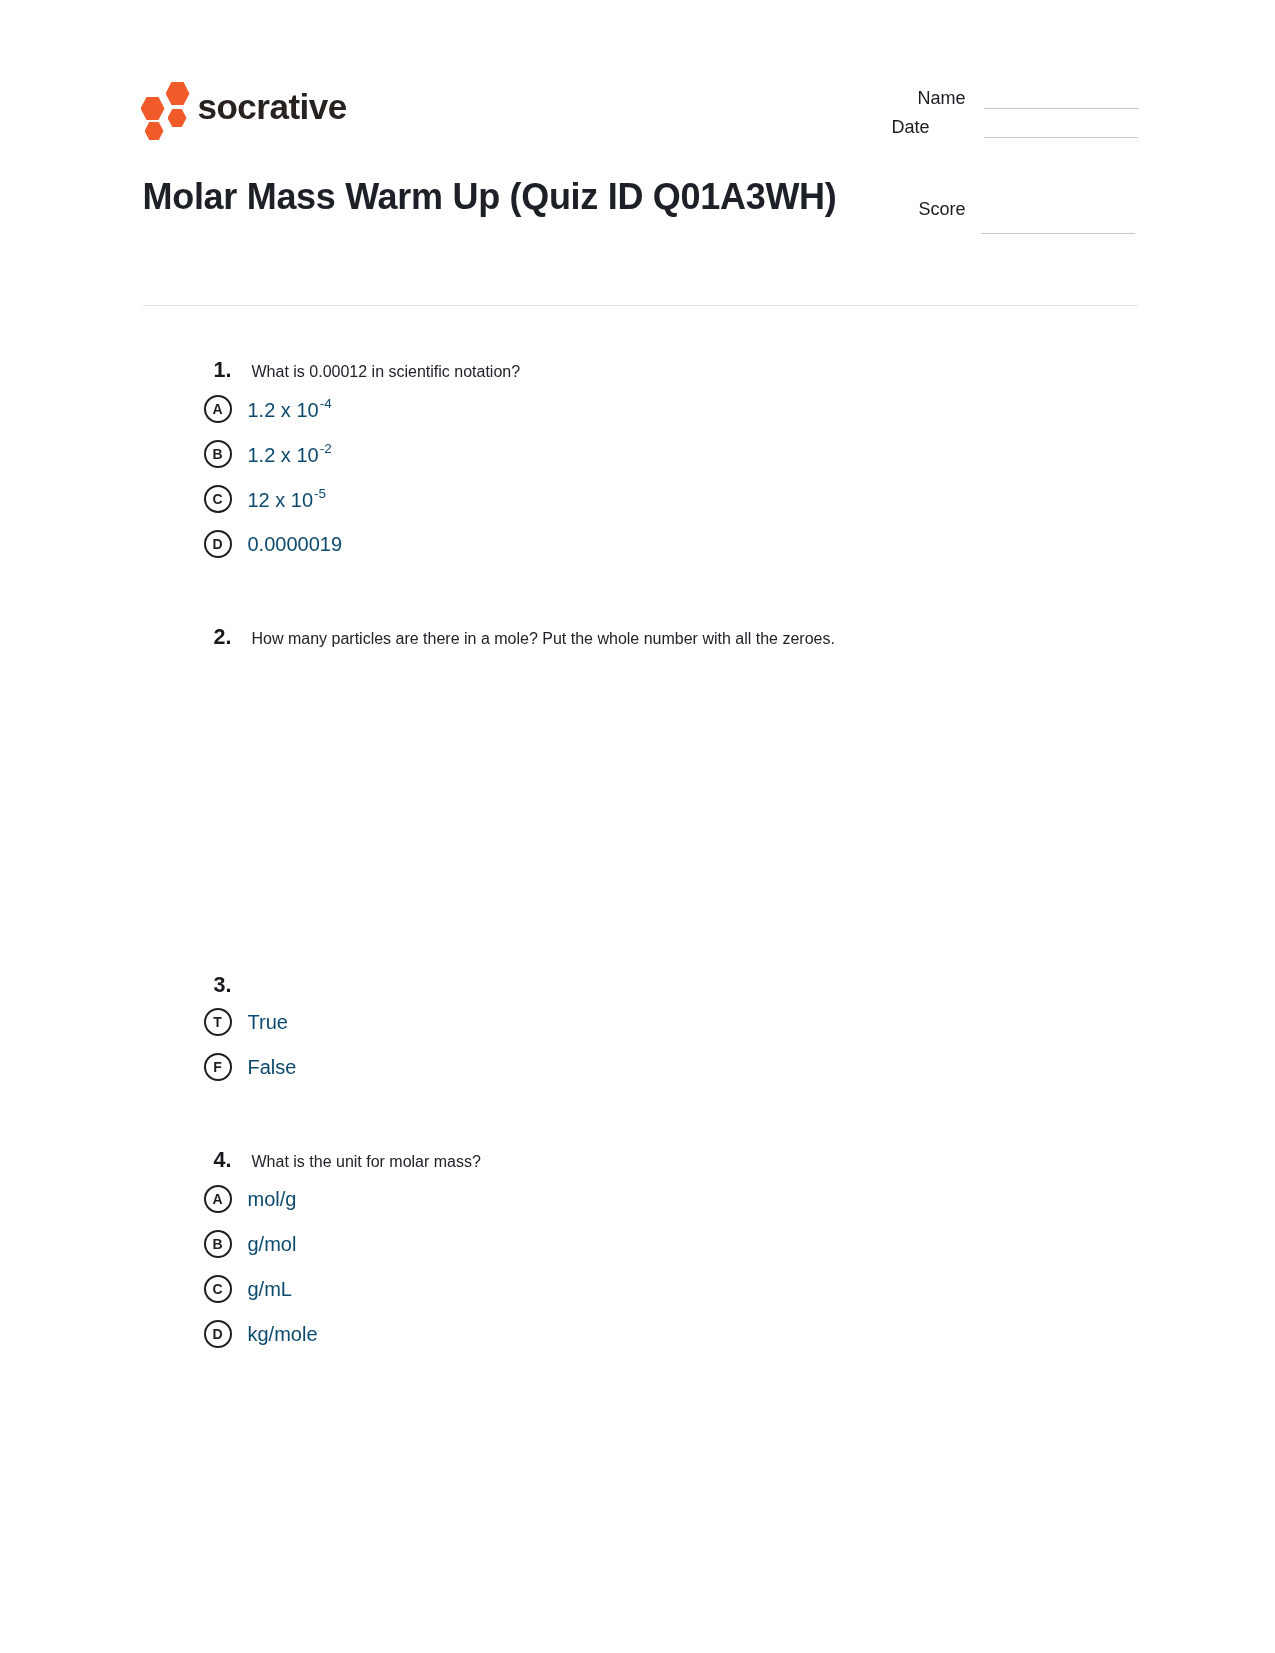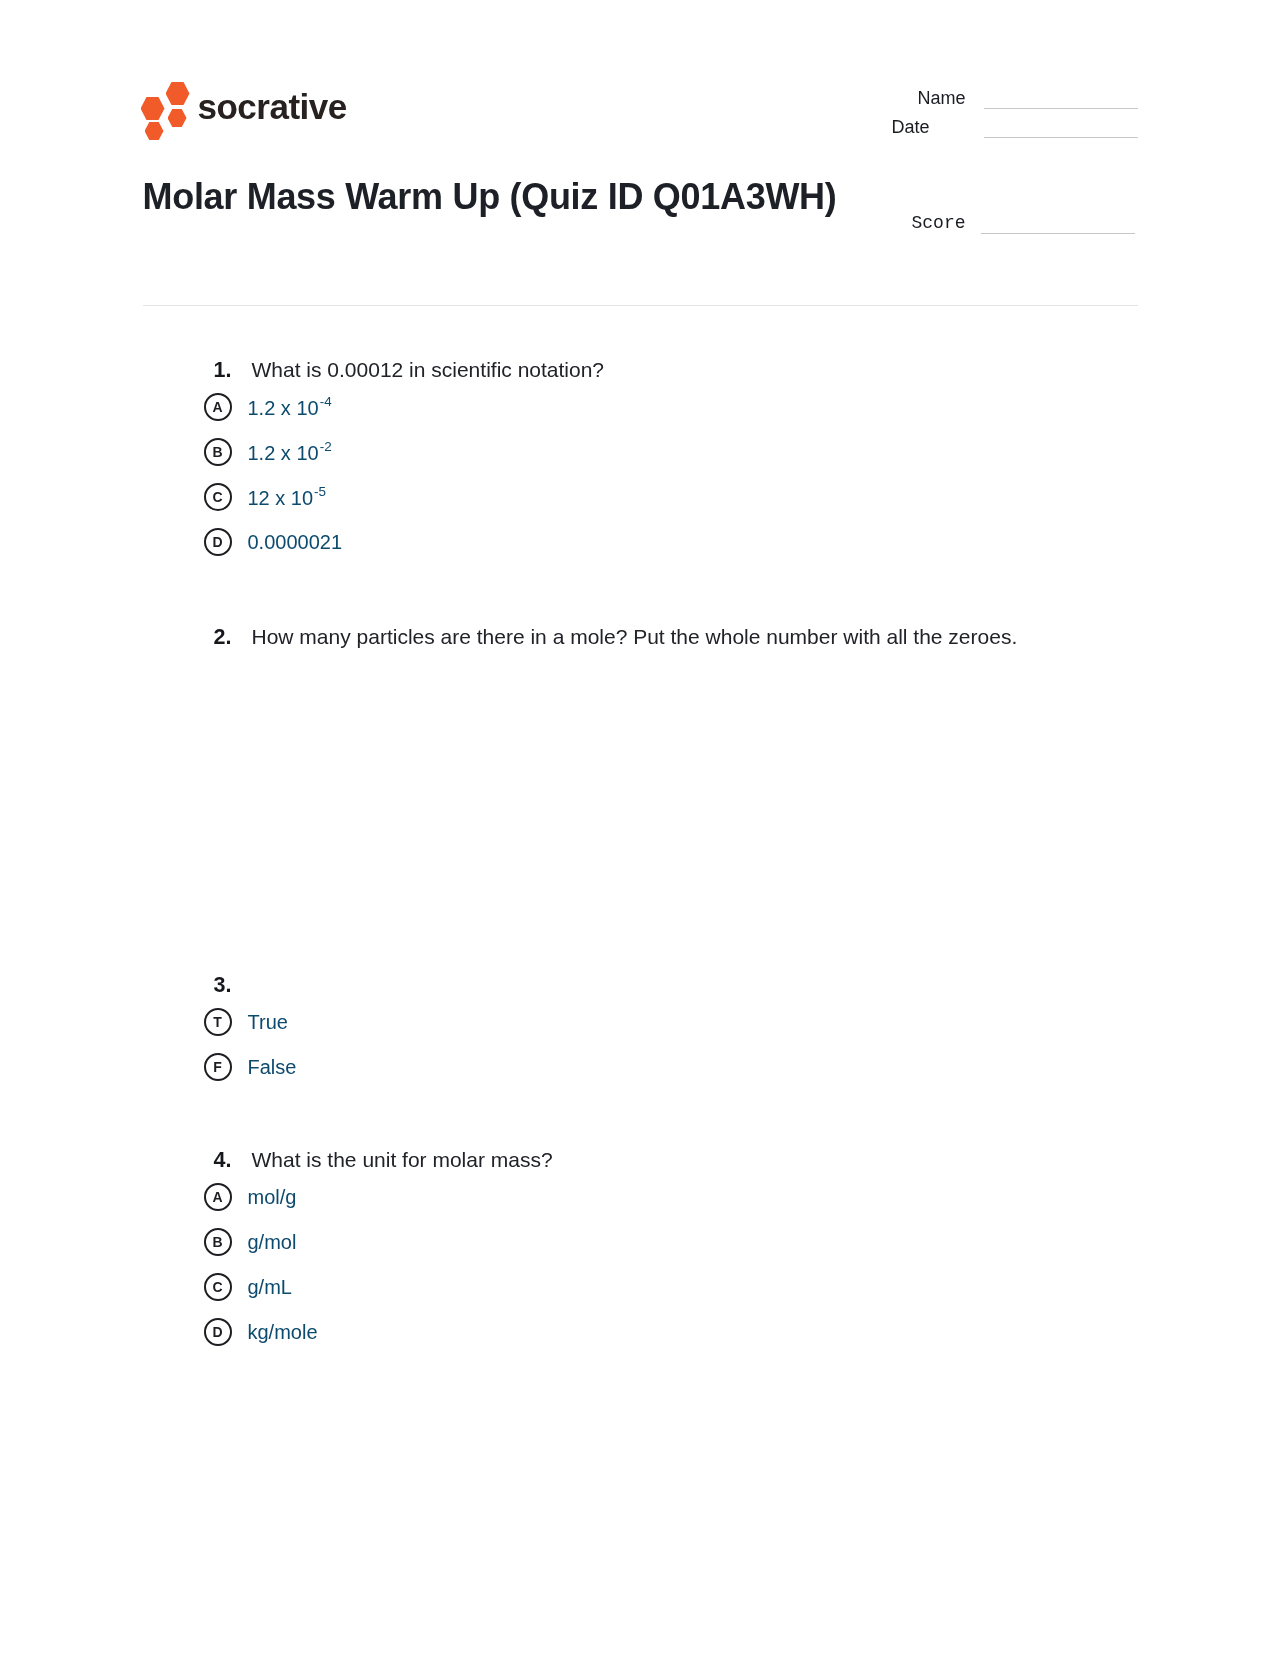--- a/index.html
+++ b/index.html
@@ -22,21 +22,21 @@
     font-weight:700; letter-spacing:-0.5px; color:#27221f;
   }
 
   
   .field-label {
     position:absolute; width:110px; text-align:right; font-size:18px;
     line-height:22px; color:#1b1d22;
   }
   .lbl-name  { left:820px; top:77px; }
   .lbl-date  { left:784px; top:106px; }
-  .lbl-score { left:820px; top:202px;font-family:Liberation Mono, monospace; }
+  .lbl-score { left:820px; top:188px; }
   .field-line { position:absolute; height:2px; width:154px; border-bottom:1.5px solid #c7c7c7; }
   .line-name  { left:948px; top:97px; }
   .line-date  { left:948px; top:126px; }
   .line-score { left:945px; top:222px; }
 
   
   .quiz-title {
     position:absolute; left:107px; top:158px; width:700px;
     font-size:36px; line-height:57px; font-weight:700; letter-spacing:-0.3px;
     color:#1d2026;
@@ -46,21 +46,21 @@
   .divider { position:absolute; left:107px; top:295px; width:995px; height:1px; background:#e4e4e4; }
 
   
   .question { position:absolute; left:107px; width:1000px; }
   .qpos-0 { top:345px; }
   .qpos-1 { top:612px; }
   .qpos-2 { top:960px; }
   .qpos-3 { top:1135px; }
   .q-header { display:flex; align-items:baseline; }
   .q-num  { width:89px; text-align:right; font-weight:700; font-size:21.5px; line-height:30px; color:#17181c; }
-  .q-text { margin-left:20px; font-size:21px; line-height:30px; color:#212329; }
+  .q-text { margin-left:20px; font-size:16px; line-height:30px; color:#212329; }
   .opt-list { margin-top:8px; }
   .opt-row { display:flex; align-items:center; height:28px; margin-left:61px; margin-bottom:17px; }
   .opt-circle {
     flex:0 0 28px; width:28px; height:28px; border:2px solid #1d1e22; border-radius:50%;
     display:flex; align-items:center; justify-content:center;
     font-size:14px; font-weight:700; color:#1d1e22; background:#fff;
   }
   .opt-text { margin-left:16px; font-size:20px; color:#0c4a6e; }
   .opt-text sup { font-size:13.5px; position:relative; top:-1px; margin-left:1px; }
 
@@ -104,21 +104,21 @@
           <div class="opt-row">
             <span class="opt-circle">B</span>
             <span class="opt-text">1.2 x 10<sup>-2</sup></span>
           </div>
           <div class="opt-row">
             <span class="opt-circle">C</span>
             <span class="opt-text">12 x 10<sup>-5</sup></span>
           </div>
           <div class="opt-row">
             <span class="opt-circle">D</span>
-            <span class="opt-text">0.0000021</span>
+            <span class="opt-text">0.0000019</span>
           </div>
         </div>
   </div>
       <div class="question qpos-1">
     <div class="q-header">
       <span class="q-num">2.</span>
       <span class="q-text">How many particles are there in a mole? Put the whole number with all the zeroes.</span>
     </div>
     <div class="opt-list"></div>
   </div>

